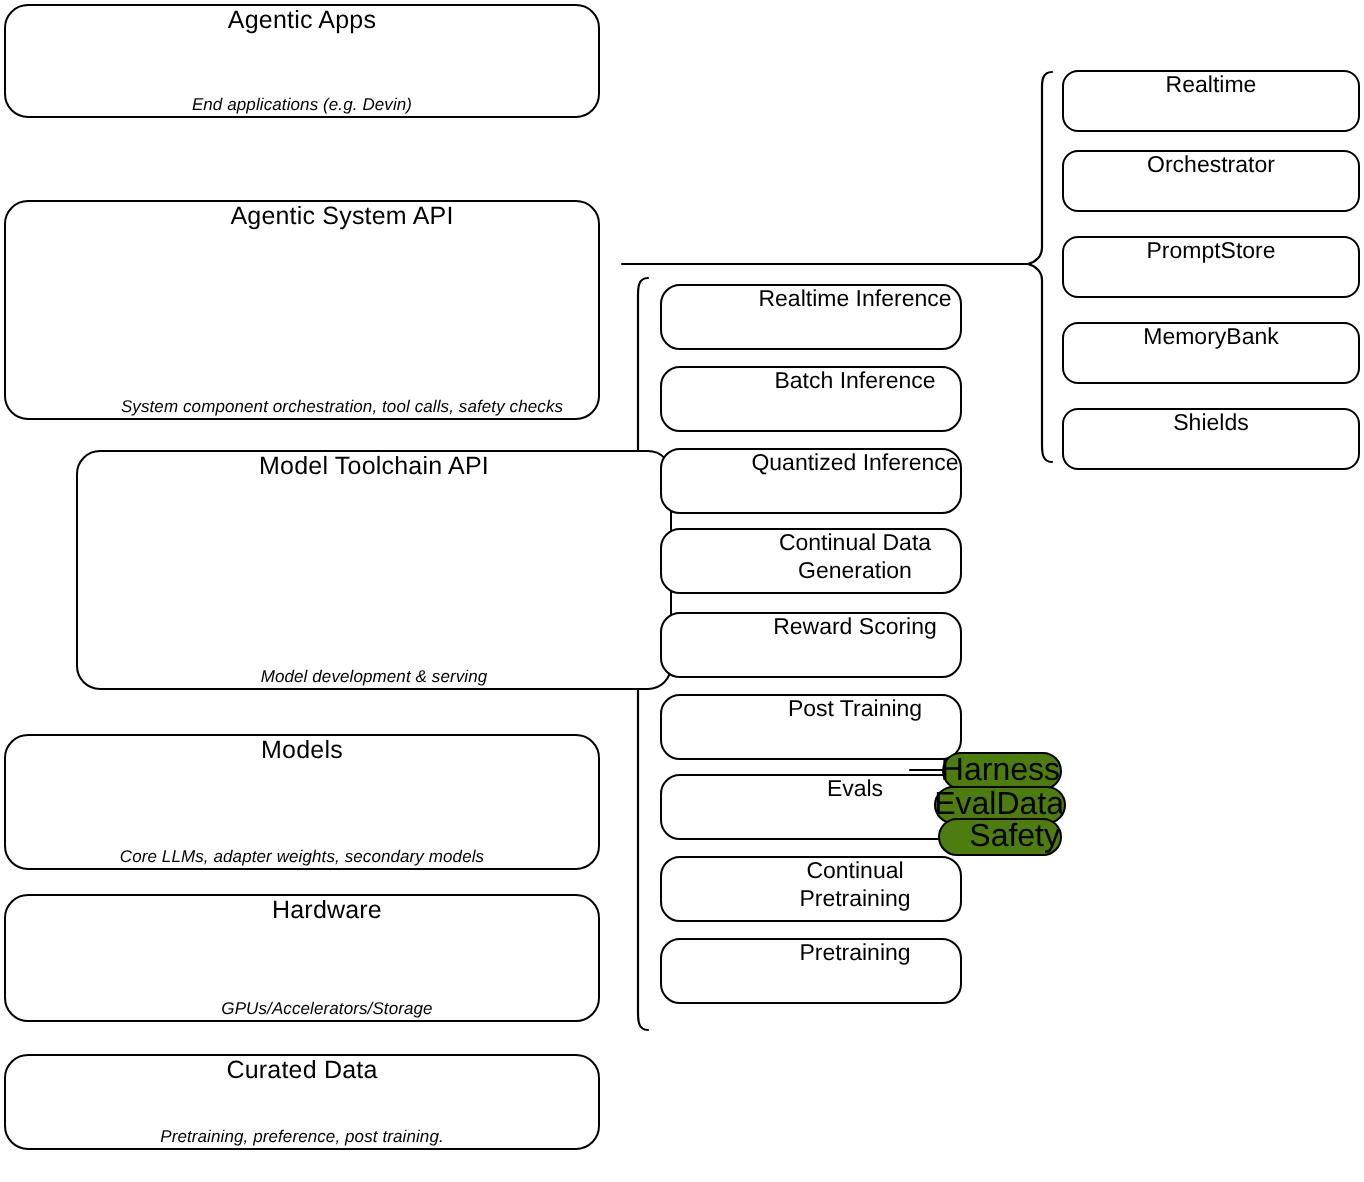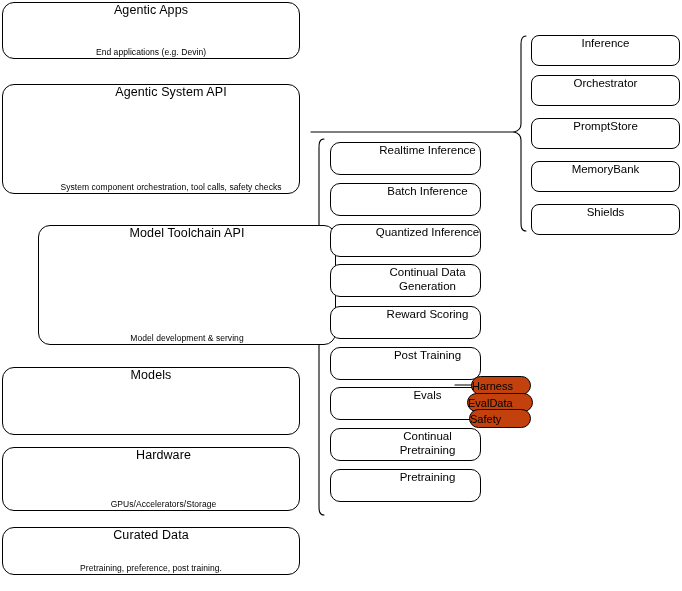--- a/index.html
+++ b/index.html
@@ -40,23 +40,24 @@
     width: 298px;
   }
   .layer .title {
     font-size: 12.5px;
     letter-spacing: 0.1px;
   }
   .layer .subtitle {
     font-size: 8.5px;
     margin-top: 4px;
     letter-spacing: 0.05px;
+    font-style: italic;
   }
   #layer-0 { top: 2px;   height: 57px;  }
-  #layer-1 { top: 84px;  height: 110px; padding-left: 40px; }
+  #layer-1 { top: 100px;  height: 110px; padding-left: 40px; }
   #layer-2 { top: 225px; height: 120px; margin-left: 36px; }
   #layer-3 { top: 367px; height: 68px;  }
   #layer-4 { top: 447px; height: 64px; padding-left: 25px;  }
   #layer-5 { top: 527px; height: 48px;  }
 
   
   .cap {
     border-radius: 10px;
     left: 330px;
     width: 151px;
@@ -72,27 +73,27 @@
     width: 149px;
     height: 31px;
     font-size: 11.5px;
   }
 
   
   .pill {
     position: absolute;
     box-sizing: border-box;
     border: 1px solid #000000;
-    background: #c2410c;
+    background: #4d7c0f;
     border-radius: 11px;
     height: 19px;
     display: flex;
     align-items: center;
-    justify-content: flex-start;
-    font-size: 11px;
+    justify-content: flex-end;
+    font-size: 16px;
     text-align: center;
   }
   #pill-0 { left: 471px; top: 376px; width: 60px; }
   #pill-1 { left: 467px; top: 393px; width: 66px; }
   #pill-2 { left: 469px; top: 409px; width: 62px; }
 </style>
 </head>
 <body>
 
 <svg id="canvas" viewBox="0 0 682 591" xmlns="http://www.w3.org/2000/svg">
@@ -129,20 +130,21 @@
 <div class="node layer" id="layer-1">
   <div class="title">Agentic System API</div>
   <div class="subtitle">System component orchestration, tool calls, safety checks</div>
 </div>
 <div class="node layer" id="layer-2">
   <div class="title">Model Toolchain API</div>
   <div class="subtitle">Model development &amp; serving</div>
 </div>
 <div class="node layer" id="layer-3">
   <div class="title">Models</div>
+  <div class="subtitle">Core LLMs, adapter weights, secondary models</div>
 </div>
 <div class="node layer" id="layer-4">
   <div class="title">Hardware</div>
   <div class="subtitle">GPUs/Accelerators/Storage</div>
 </div>
 <div class="node layer" id="layer-5">
   <div class="title">Curated Data</div>
   <div class="subtitle">Pretraining, preference, post training.</div>
 </div>
 
@@ -178,21 +180,21 @@
     <span>Harness</span>
   </div>
 <div class="pill" id="pill-1">
     <span>EvalData</span>
   </div>
 <div class="pill" id="pill-2">
     <span>Safety</span>
   </div>
 
 <div class="node comp" style="top:35px">
-    <span>Inference</span>
+    <span>Realtime</span>
   </div>
 <div class="node comp" style="top:75px">
     <span>Orchestrator</span>
   </div>
 <div class="node comp" style="top:118px">
     <span>PromptStore</span>
   </div>
 <div class="node comp" style="top:161px">
     <span>MemoryBank</span>
   </div>

